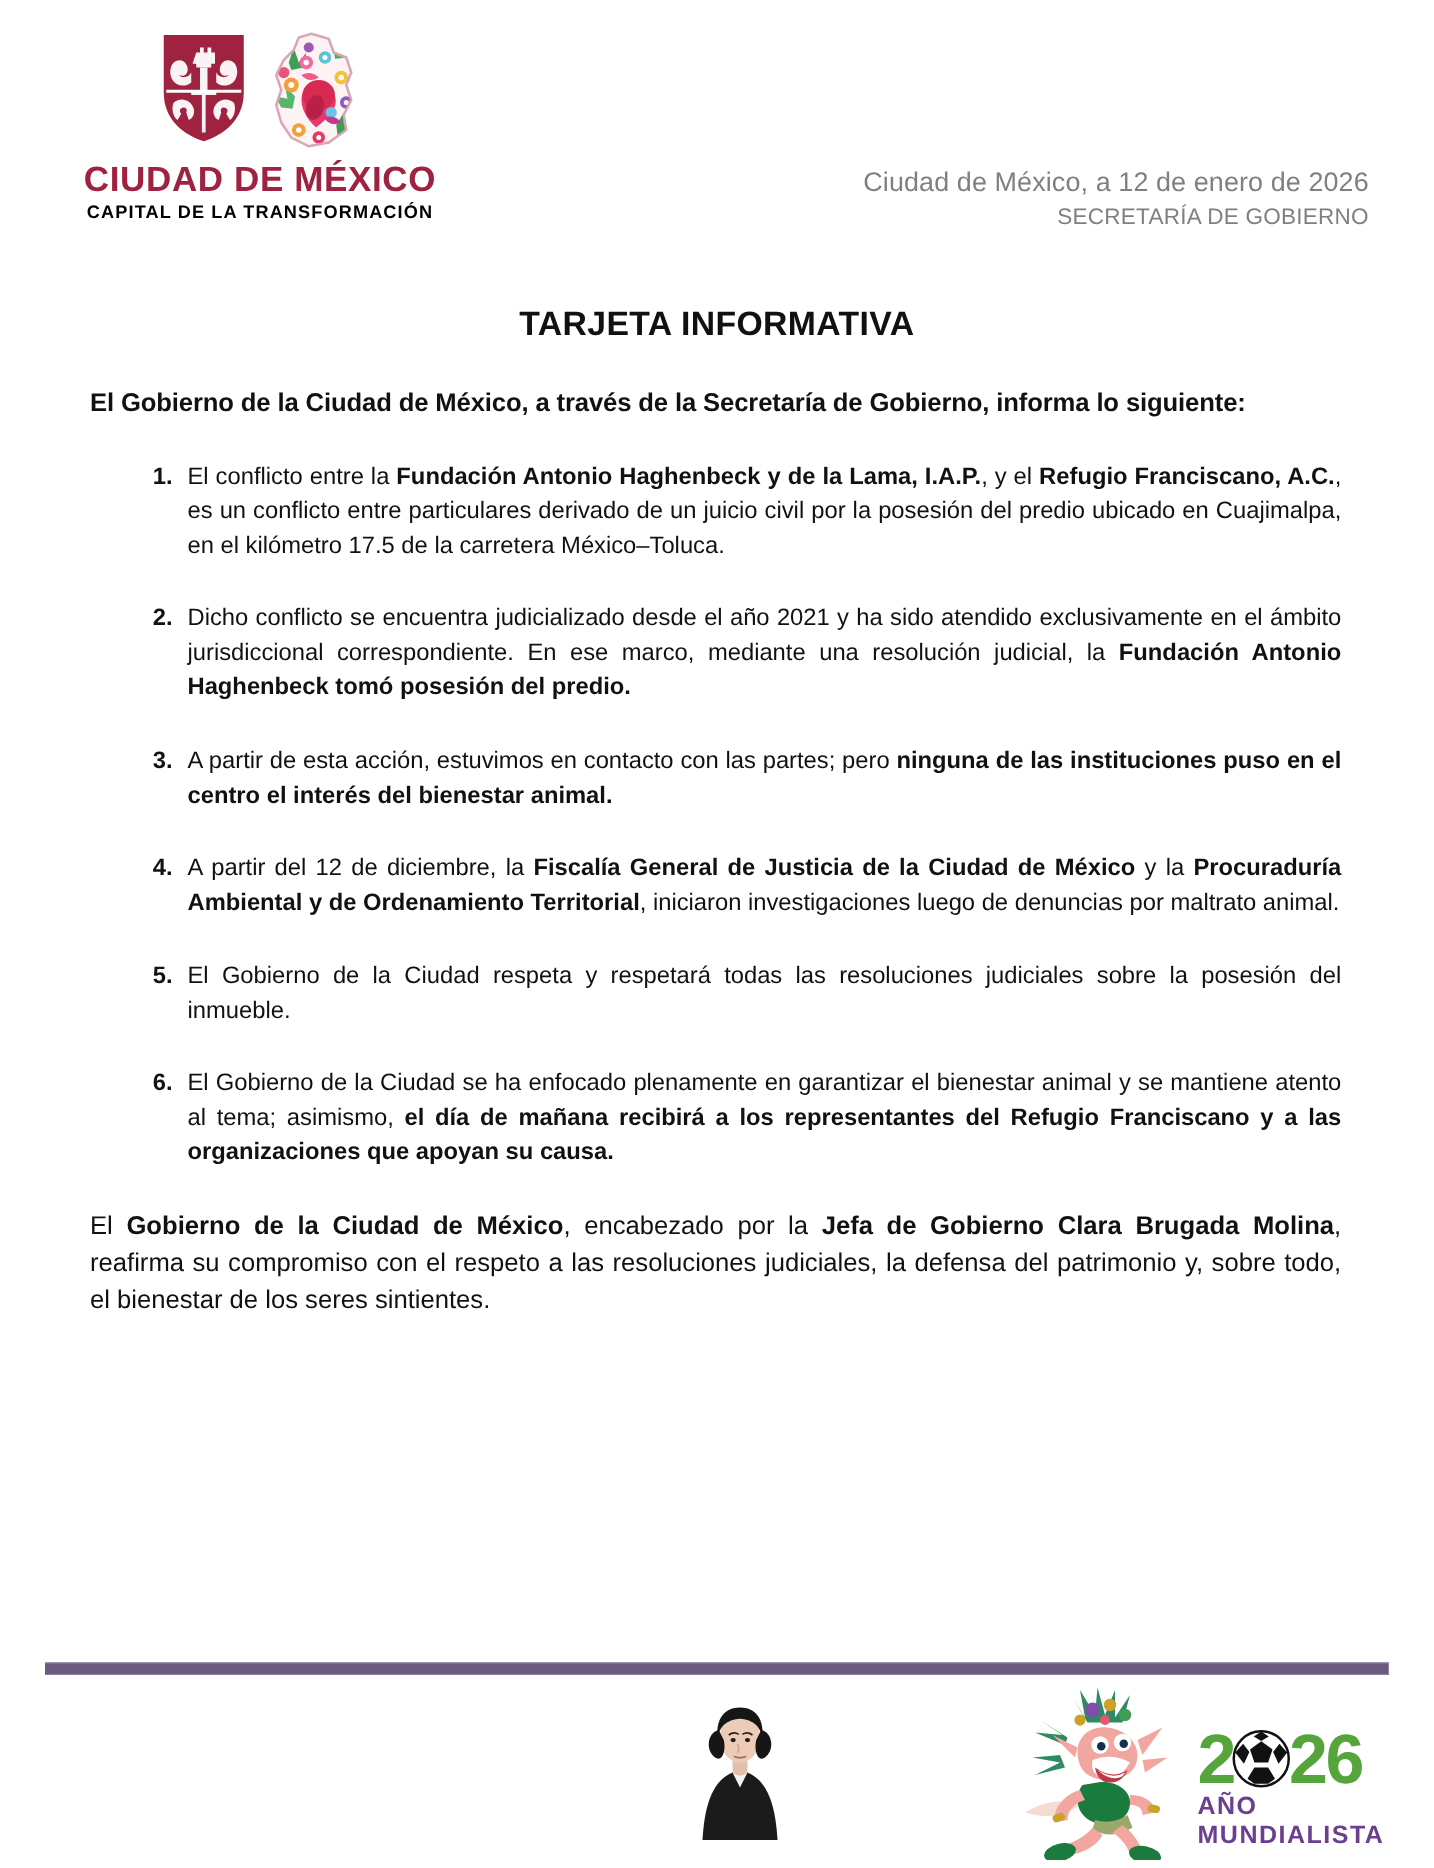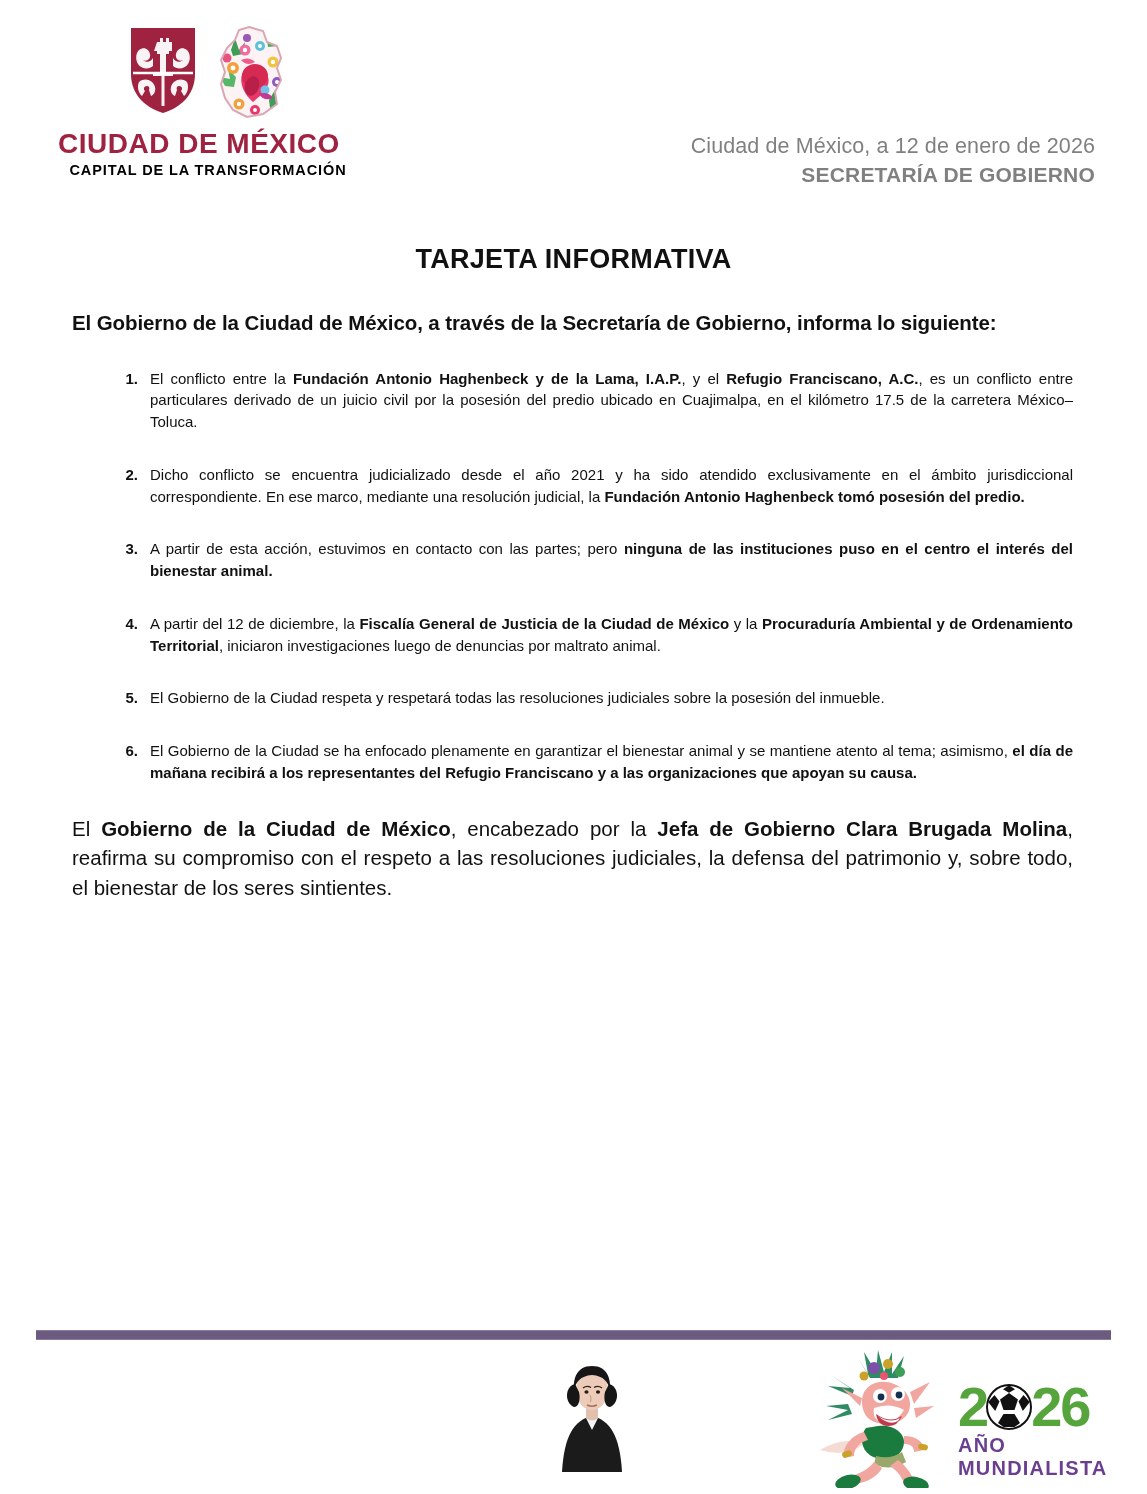--- a/index.html
+++ b/index.html
@@ -34,21 +34,21 @@
     height: 98px;
     padding-left: 6px;
   }
   .shield-wrap { width: 72px; height: 92px; }
   .emblem-wrap { width: 84px; height: 96px; }
   .logo-title {
     font-size: 28px;
     font-weight: bold;
     letter-spacing: 0.5px;
     color: #9F2241;
-    text-align: left;
+    text-align: center;
     margin-top: 6px;
     white-space: nowrap;
     font-family: "Liberation Sans", sans-serif;
   }
   .logo-sub {
     font-size: 14.5px;
     font-weight: bold;
     letter-spacing: 0.9px;
     color: #000000;
     text-align: center;
@@ -62,22 +62,22 @@
     top: 133px;
     text-align: right;
   }
   .header-date {
     font-size: 21.5px;
     color: #808080;
     letter-spacing: 0.1px;
     line-height: 1.25;
   }
   .header-dept {
-    font-size: 21px;
-    font-weight: bold;
+    font-size: 18px;
+    font-weight: normal;
     color: #808080;
     letter-spacing: 0.2px;
     line-height: 1.25;
     margin-top: 2px;
   }
 
   
   .doc-title {
     text-align: center;
     font-size: 27px;
@@ -101,21 +101,21 @@
     margin: 26px 0 0 0;
     padding: 0 0 0 38px;
     list-style: none;
     counter-reset: itm;
   }
   ol.items > li {
     counter-increment: itm;
     position: relative;
     padding-left: 40px;
     margin-bottom: 26px;
-    font-size: 15px;
+    font-size: 19px;
     line-height: 1.45;
     text-align: justify;
     text-justify: inter-word;
     margin-top: 31px;
   }
   ol.items > li::before {
     content: counter(itm) ".";
     position: absolute;
     left: 0;
     top: 0;

